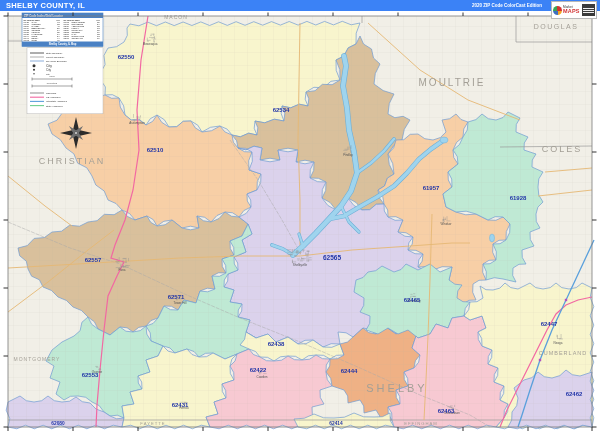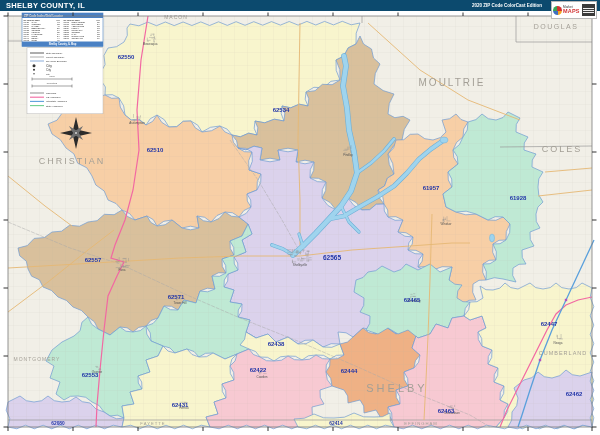--- a/index.html
+++ b/index.html
@@ -1,18 +1,18 @@
 <!DOCTYPE html>
 <html><head>
 <meta charset="utf-8">
 <style>
   html,body{margin:0;padding:0;background:#ffffff;}
   .stage{position:relative;width:600px;height:435px;overflow:hidden;background:#fff;
          font-family:"Liberation Sans", sans-serif;}
-  .topbar{position:absolute;left:0;top:0;width:600px;height:11px;background:#0c4a6e;z-index:5;}
+  .topbar{position:absolute;left:0;top:0;width:600px;height:11px;background:#3b82f6;z-index:5;}
   .topbar .title{position:absolute;left:6px;top:1px;font-size:7.5px;font-weight:bold;color:#fff;letter-spacing:.3px;}
   .topbar .edition{position:absolute;right:58px;top:3px;font-size:4.5px;font-weight:bold;color:#fff;}
   .logo{position:absolute;right:3px;top:1px;width:46px;height:18px;background:#fff;border:.5px solid #b9b9b9;
         z-index:6;display:flex;align-items:center;padding:0 1px;box-sizing:border-box;}
   .logo .pie{width:9px;height:9px;border-radius:50%;
         background:conic-gradient(#d23333 0 100deg,#f5a623 100deg 180deg,#3f6fbf 180deg 270deg,#3aa655 270deg 360deg);
         flex:0 0 auto;}
   .logo .brandtxt{display:flex;flex-direction:column;line-height:1;margin-left:1px;}
   .logo .brandtxt i{font-style:normal;font-size:3.2px;color:#333;}
   .logo .brandtxt b{font-size:5.5px;color:#d23333;letter-spacing:.2px;}

